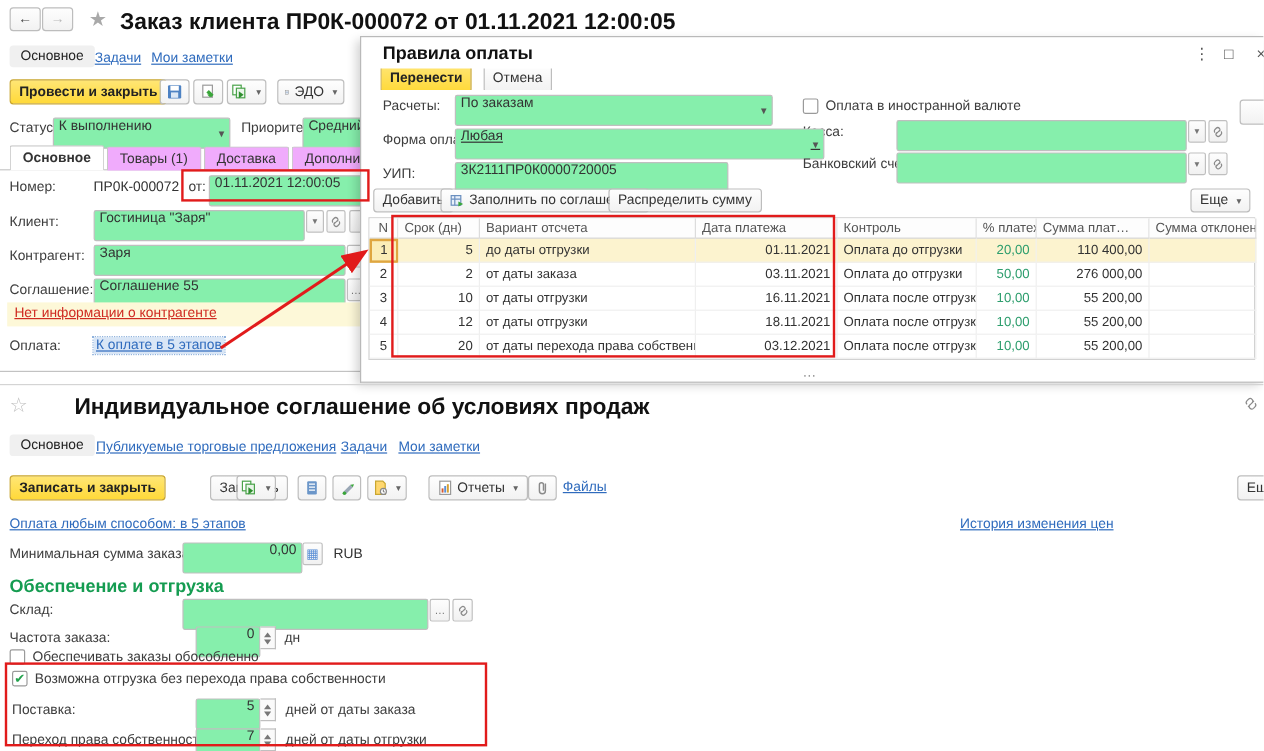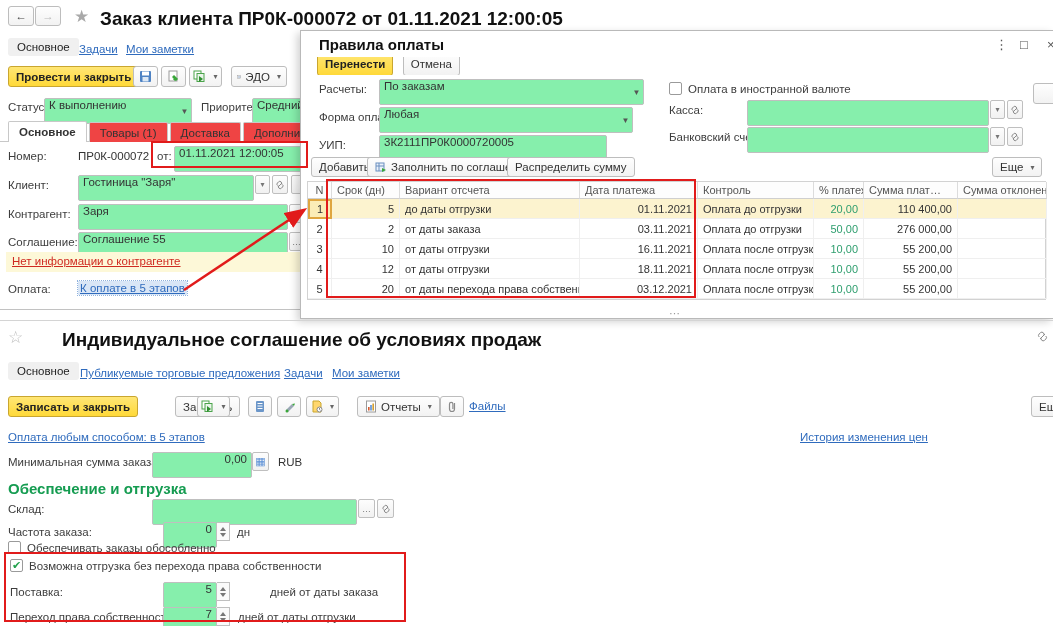--- a/index.html
+++ b/index.html
@@ -31,21 +31,21 @@
   .spin { width:13px; height:19px; border:1px solid #bfbfbf; border-left:none; display:flex;
     flex-direction:column; align-items:center; justify-content:center; gap:2px; background:#fafafa; cursor:pointer; }
   .spin i { width:0; height:0; border-left:3px solid transparent; border-right:3px solid transparent; }
   .spin .up { border-bottom:4px solid #777; }
   .spin .dn { border-top:4px solid #777; }
 
   .navpill { background:#f0f0f0; border-radius:3px; padding:3px 9px; font-size:11.5px; color:#222; }
   .navlink { color:#2f6bbd; text-decoration:underline; font-size:11.5px; cursor:pointer; }
 
   .tab { display:inline-flex; align-items:center; justify-content:center; height:20px; padding:0 10px;
-    border:1px solid #c8c8c8; border-bottom:none; background:#ef4444; font-size:11.5px; color:#333;
+    border:1px solid #c8c8c8; border-bottom:none; background:#f0abfc; font-size:11.5px; color:#333;
     border-radius:2px 2px 0 0; margin-right:2px; cursor:pointer; }
   .tab.sel { background:#fff; height:21px; font-weight:bold; }
 
   .cb { width:13px; height:13px; border:1px solid #9a9a9a; border-radius:2px; background:#fff;
     display:inline-flex; align-items:center; justify-content:center; font-size:11px; color:#23a24d; cursor:pointer; }
 
   
   #dialog { left:300px; top:30px; width:753px; height:289px; background:#fff;
     border:1px solid #b9b9b9; border-right:none; box-shadow:-3px 3px 8px rgba(0,0,0,.18); z-index:20; }
   .winctl { color:#555; font-size:13px; cursor:pointer; }
@@ -212,21 +212,21 @@
     <div class="abs sidebtn" style="left:689px; top:69px; width:15px;">
         <span style="font-size:8px;">▾</span>
       </div>
     <div class="abs sidebtn" style="left:706px; top:69px; width:16px;">
       <svg class="icon" width="10" height="10" viewBox="0 0 10 10">
           <path d="M3 7 L7 3 M2.5 5.5 a1.8 1.8 0 0 1 0-2.6 l1-1 a1.8 1.8 0 0 1 2.6 2.6 M7.5 4.5 a1.8 1.8 0 0 1 0 2.6 l-1 1 a1.8 1.8 0 0 1-2.6-2.6" stroke="#8a8a8a" fill="none"></path>
         </svg>
     </div>
 
     <span class="abs lbl" style="left:18px; top:80px;">Форма оплаты:</span>
-    <div class="abs inp" style="left:78px; top:76px; width:254px;">
+    <div class="abs inp" style="left:78px; top:76px; width:308px;text-decoration:underline;">
       <span class="txt">Любая</span>
       <span class="combo-dd">▼</span>
     </div>
 
     <span class="abs lbl" style="left:368px; top:100px;">Банковский счет:</span>
     <div class="abs inp" style="left:446px; top:96px; width:242px;">
         <span class="txt"></span>
       </div>
     <div class="abs sidebtn" style="left:689px; top:96px; width:15px;">
         <span style="font-size:8px;">▾</span>
@@ -433,21 +433,21 @@
   <span class="abs lbl" style="left:29px; top:560px;">Возможна отгрузка без перехода права собственности</span>
 
   <span class="abs lbl" style="left:10px; top:586px;">Поставка:</span>
   <div class="abs inp right" style="left:163px; top:582px; width:54px;">
     <span>5</span>
   </div>
   <div class="abs spin" style="left:217px; top:582px;">
       <i class="up"></i>
       <i class="dn"></i>
     </div>
-  <span class="abs lbl" style="left:238px; top:586px;margin-left:32px;">дней от даты заказа</span>
+  <span class="abs lbl" style="left:238px; top:586px;">дней от даты заказа</span>
 
   <span class="abs lbl" style="left:10px; top:611px;">Переход права собственности:</span>
   <div class="abs inp right" style="left:163px; top:607px; width:54px;">
     <span>7</span>
   </div>
   <div class="abs spin" style="left:217px; top:607px;">
       <i class="up"></i>
       <i class="dn"></i>
     </div>
   <span class="abs lbl" style="left:238px; top:611px;">дней от даты отгрузки</span>

